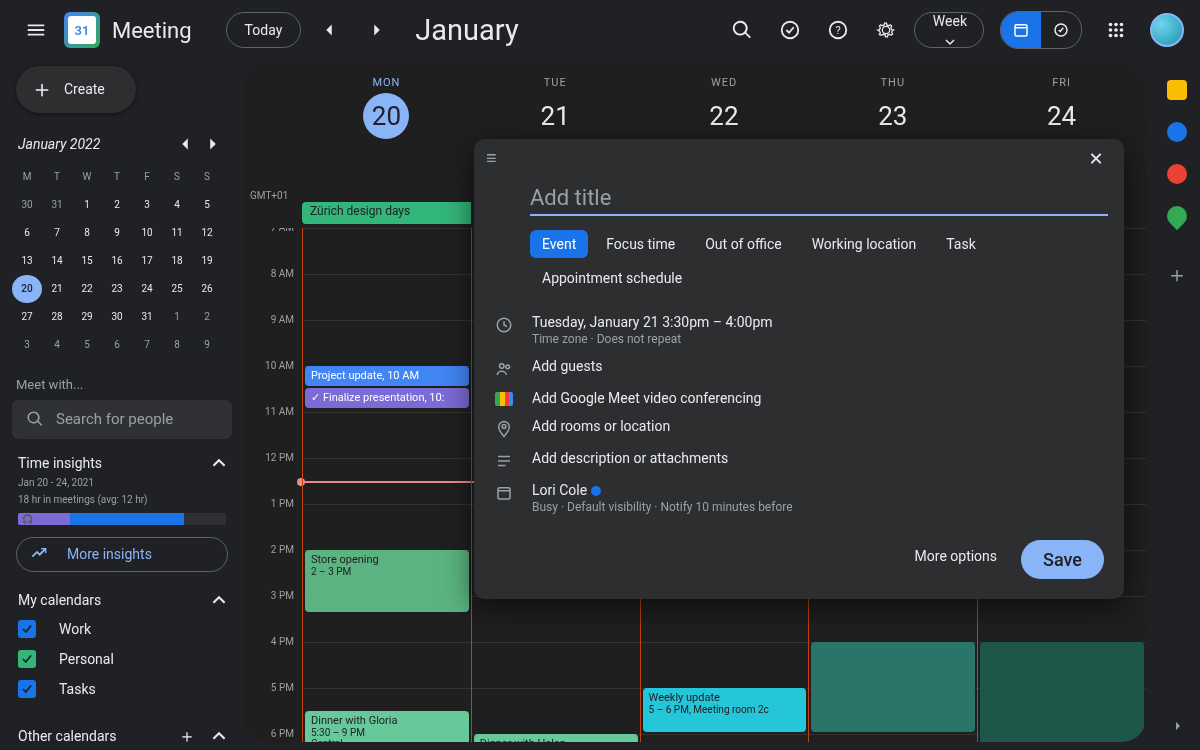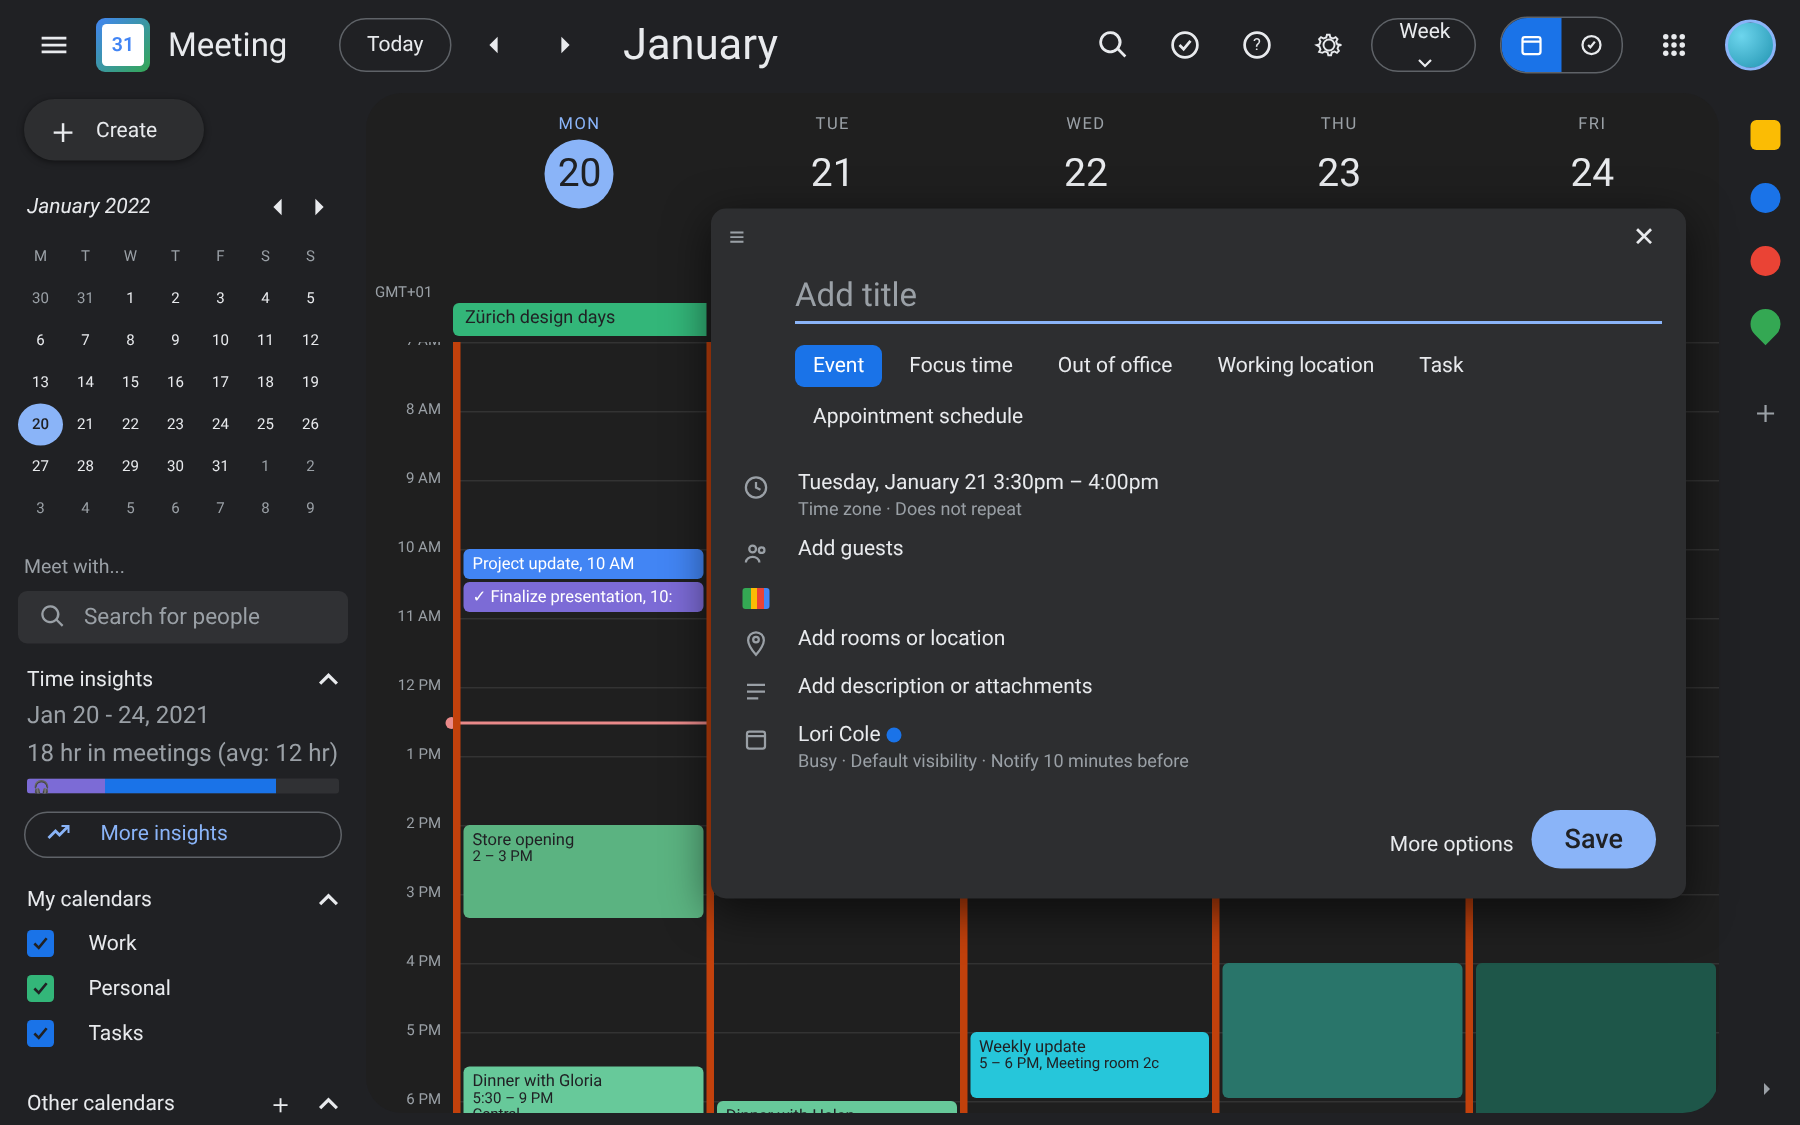--- a/index.html
+++ b/index.html
@@ -30,21 +30,21 @@
 .mini{margin-top:6px;}
 .mrow{display:flex;}
 .mcell{width:30px;height:28px;display:flex;align-items:center;justify-content:center;font-size:10px;color:#9aa0a6;border-radius:50%;cursor:pointer;}
 .mhead .mcell{color:#9aa0a6;font-size:10px;cursor:default;}
 .mcell.in{color:#e8eaed;}
 .mcell.today{background:#8ab4f8;color:#202124;font-weight:500;}
 .sec-label{font-size:13px;color:#9aa0a6;margin:18px 4px 8px;}
 .search-ppl{height:40px;background:#303134;border-radius:6px;display:flex;align-items:center;gap:12px;padding:0 14px;color:#9aa0a6;font-size:15px;cursor:text;}
 .section-hdr{display:flex;align-items:center;justify-content:space-between;font-size:14px;color:#e8eaed;padding:2px 6px;margin-top:14px;cursor:pointer;}
 .chev-up{transform:rotate(180deg);}
-.ti-sub{font-size:16px;color:#9aa0a6;padding:4px 6px 2px;}
+.ti-sub{font-size:10px;color:#9aa0a6;padding:4px 6px 2px;}
 .ti-bar{height:12px;margin:6px 6px 10px;background:#303134;border-radius:2px;position:relative;overflow:hidden;}
 .ti-seg1{position:absolute;left:0;top:0;bottom:0;width:25%;background:#7c6bd6;}
 .ti-seg2{position:absolute;left:25%;top:0;bottom:0;width:55%;background:#1a73e8;}
 .ti-hp{position:absolute;left:4px;top:1px;font-size:9px;}
 .moreins{height:36px;border:1px solid #5f6368;border-radius:18px;display:inline-flex;align-items:center;gap:20px;padding:0 14px;font-size:14px;color:#8ab4f8;margin:2px 4px 4px;cursor:pointer;}
 .cal-list{padding:4px 6px;}
 .cal-item{display:flex;align-items:center;gap:23px;font-size:14px;color:#e8eaed;padding:6px 0;cursor:pointer;}
 .cb{width:18px;height:18px;border-radius:3px;display:flex;align-items:center;justify-content:center;}
 .cb svg{width:14px;height:14px;fill:#202124;}
 .cb.blue{background:#1a73e8;}
@@ -58,21 +58,21 @@
 .dow.today{color:#8ab4f8;}
 .dnum{font-size:26px;color:#e8eaed;margin-top:4px;width:46px;height:46px;display:flex;align-items:center;justify-content:center;border-radius:50%;}
 .dnum.today{background:#8ab4f8;color:#202124;}
 .tz{position:absolute;left:6px;top:128px;font-size:10px;color:#9aa0a6;}
 .allday{position:absolute;left:58px;right:0;top:140px;height:22px;display:flex;}
 .allday-ev{background:#33b679;color:#202124;font-size:12px;padding:2px 8px;border-radius:4px 0 0 4px;flex:0 0 20%;}
 .gridbody{position:absolute;left:0;right:0;top:166px;bottom:0;overflow:hidden;}
 .hours{position:absolute;left:0;top:0;width:58px;}
 .hlabel{height:46px;text-align:right;padding-right:8px;font-size:10px;color:#9aa0a6;position:relative;top:-6px;}
 .cols{position:absolute;left:58px;right:0;top:0;bottom:0;display:flex;}
-.col{flex:1;border-left:5px solid #c2410c;position:relative;}
+.col{flex:1;border-left:1px solid #c2410c;position:relative;}
 .hl{position:absolute;left:58px;right:0;height:1px;background:#333;}
 .now{position:absolute;left:58px;width:20%;height:2px;background:#ea8a8a;}
 .now::before{content:'';position:absolute;left:-5px;top:-3px;width:8px;height:8px;border-radius:50%;background:#ea8a8a;}
 .ev{position:absolute;left:2px;right:2px;border-radius:4px;padding:3px 6px;font-size:11px;overflow:hidden;cursor:pointer;}
 .ev.blue{background:#4285f4;color:#fff;}
 .ev.purple{background:#7c6bd6;color:#fff;}
 .ev.green{background:#5bb381;color:#202124;}
 .ev.lgreen{background:#67c99a;color:#202124;}
 .ev.cyan{background:#26c6da;color:#202124;}
 .ev.teal{background:#29756a;color:#e8eaed;}
@@ -96,21 +96,21 @@
 .mtitle input{width:100%;background:transparent;border:none;border-bottom:2px solid #8ab4f8;font-size:22px;color:#e8eaed;padding:4px 0;outline:none;}
 .mtitle input::placeholder{color:#9aa0a6;}
 .tabs{display:flex;gap:6px;margin:14px 16px 16px 56px;flex-wrap:wrap;}
 .tab{padding:6px 12px;border-radius:6px;font-size:14px;color:#e8eaed;cursor:pointer;white-space:nowrap;}
 .tab.active{background:#1a73e8;color:#fff;}
 .mrow2{display:flex;align-items:flex-start;padding:6px 16px 6px 20px;gap:18px;}
 .micon{width:20px;display:flex;justify-content:center;padding-top:2px;color:#9aa0a6;}
 .micon svg{width:18px;height:18px;fill:#9aa0a6;}
 .mtext{font-size:14px;color:#e8eaed;}
 .msub{font-size:12px;color:#9aa0a6;margin-top:2px;}
-.mfoot{display:flex;justify-content:flex-end;align-items:flex-end;padding:20px 20px 4px;}
+.mfoot{display:flex;justify-content:flex-end;align-items:flex-start;gap:12px;padding:20px 20px 4px;}
 .moreopt{font-size:14px;color:#e8eaed;padding:8px 12px;cursor:pointer;}
 .savebtn{background:#8ab4f8;color:#202124;font-size:18px;font-weight:500;padding:9px 22px;border-radius:20px;border:none;cursor:pointer;}
 .userdot{display:inline-block;width:10px;height:10px;border-radius:50%;background:#1a73e8;margin-left:4px;vertical-align:middle;}
 .meet-ic{width:18px;height:14px;background:linear-gradient(90deg,#34a853 30%,#fbbc04 30%,#fbbc04 55%,#ea4335 55%,#ea4335 78%,#4285f4 78%);border-radius:2px;}
 </style>
 </head>
 <body>
 
 <div class="header">
   <div class="hicon">
@@ -485,20 +485,21 @@
           <path d="M3 20c0-3 3-5 6-5s6 2 6 5" fill="none" stroke="#9aa0a6" stroke-width="2"></path>
           <circle cx="17" cy="9" r="2.5" fill="none" stroke="#9aa0a6" stroke-width="2"></circle>
         </svg>
       </div>
       <div class="mtext">Add guests</div>
     </div>
   <div class="mrow2">
       <div class="micon">
         <div class="meet-ic"></div>
       </div>
+      <div class="mtext">Add Google Meet video conferencing</div>
     </div>
   <div class="mrow2">
       <div class="micon">
         <svg viewBox="0 0 24 24">
           <path d="M12 2a7 7 0 00-7 7c0 5 7 13 7 13s7-8 7-13a7 7 0 00-7-7zm0 9a2.5 2.5 0 110-5 2.5 2.5 0 010 5z" fill="none" stroke="#9aa0a6" stroke-width="2"></path>
         </svg>
       </div>
       <div class="mtext">Add rooms or location</div>
     </div>
   <div class="mrow2">

